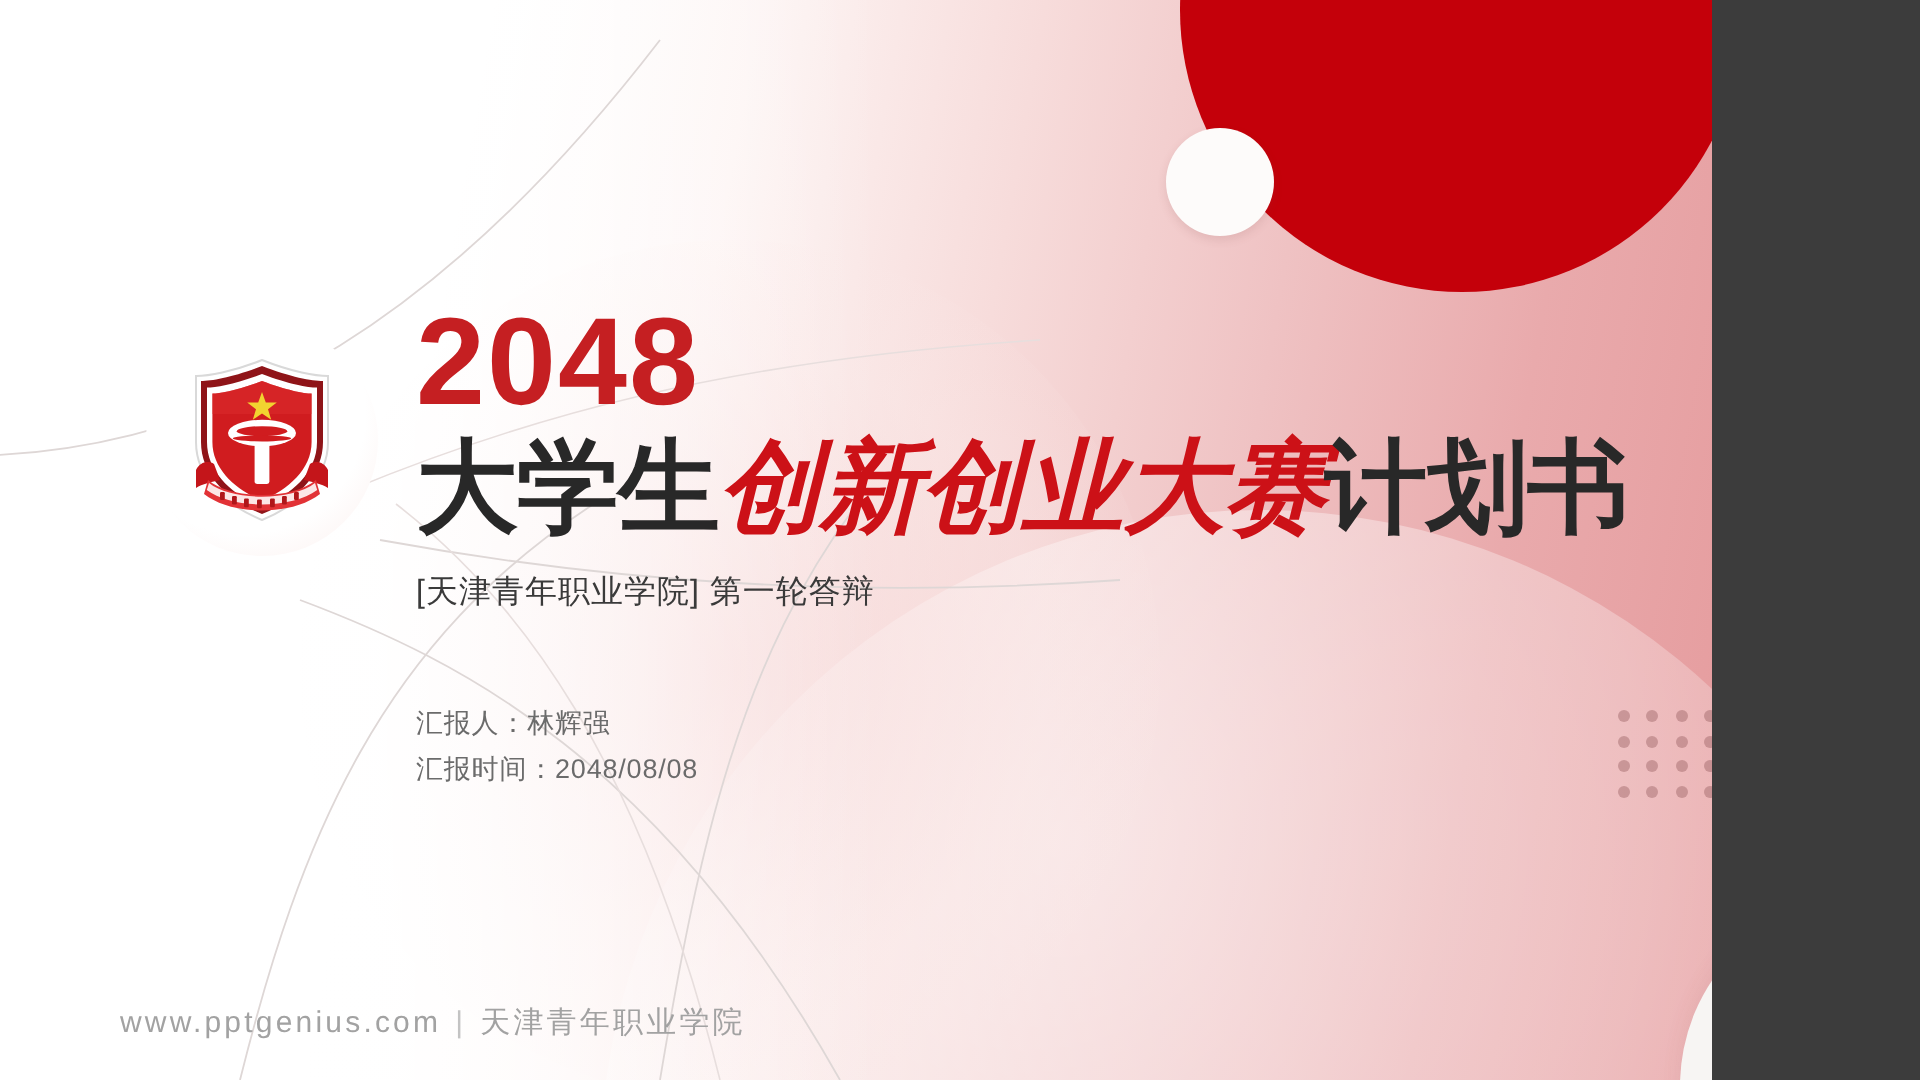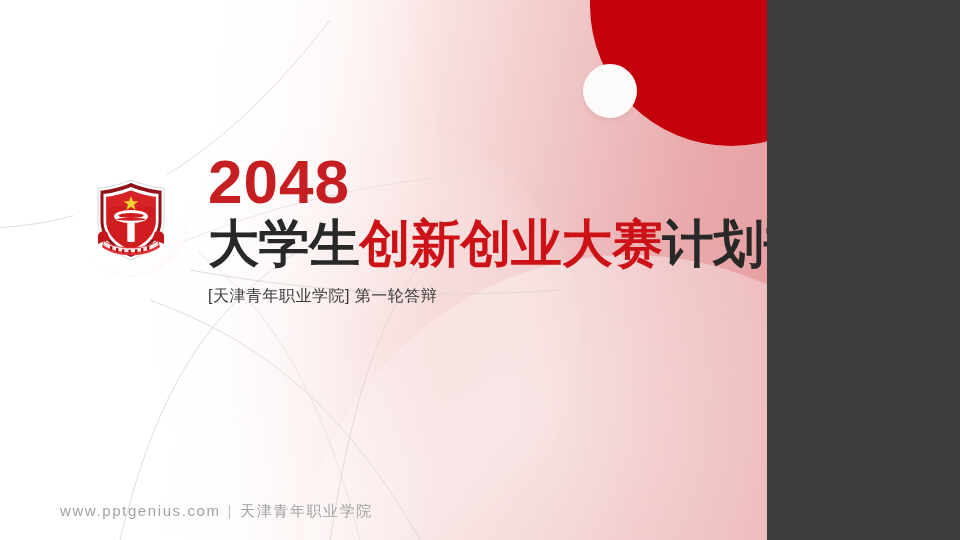--- a/index.html
+++ b/index.html
@@ -2,32 +2,33 @@
 <html><head>
 <meta charset="utf-8">
 <style>
   html, body {
     margin: 0;
     padding: 0;
     background: #3c3c3c;
   }
   #slide {
     position: relative;
-    width: 767px;
+    width: 844px;
     height: 540px;
     overflow: hidden;
     font-family: "Liberation Sans", "DejaVu Sans", sans-serif;
     background: linear-gradient(100deg,
         #ffffff 0%,
         #ffffff 26%,
         #fdf4f3 40%,
         #f7dcdb 55%,
         #efc2c3 70%,
         #e9aaac 84%,
         #e59b9d 100%);
+    padding-left: 12px;
   }
 
   
   .deco { position: absolute; pointer-events: none; }
 
   .bg-soft-circle-big {
     left: 300px; top: 255px;
     width: 660px; height: 660px;
     border-radius: 50%;
     background: radial-gradient(circle at 35% 25%,
@@ -119,21 +120,21 @@
   }
   .main-title {
     margin: 2px 0 0 0;
     font-size: 51px;
     font-weight: bold;
     line-height: 1.12;
     white-space: nowrap;
     letter-spacing: -0.5px;
   }
   .main-title .dark { color: #282828; }
-  .main-title .red  { color: #cc1117; }
+  .main-title .red  { color: #cc1117; font-style: italic; }
 
   .subtitle {
     margin: 14px 0 0 0;
     font-size: 16px;
     color: #3a3a3a;
     letter-spacing: 0.5px;
   }
   .meta {
     margin-top: 44px;
     font-size: 13.5px;
@@ -245,19 +246,23 @@
         <rect x="51" y="71" width="2.4" height="4.2" rx="0.6"></rect>
         <rect x="57" y="69" width="2.4" height="4" rx="0.6"></rect>
       </g>
     </svg>
   </div>
 
   <div class="text-block">
     <div class="year">2048</div>
     <div class="main-title"><span class="dark">大学生</span><span class="red">创新创业大赛</span><span class="dark">计划书</span></div>
     <div class="subtitle">[天津青年职业学院] 第一轮答辩</div>
+    <div class="meta">
+      <div>汇报人：林辉强</div>
+      <div>汇报时间：2048/08/08</div>
+    </div>
   </div>
 
   <div class="footer">
     <span>www.pptgenius.com</span><span class="sep">|</span><span>天津青年职业学院</span>
   </div>
 
 </div>
 
 </body></html>

